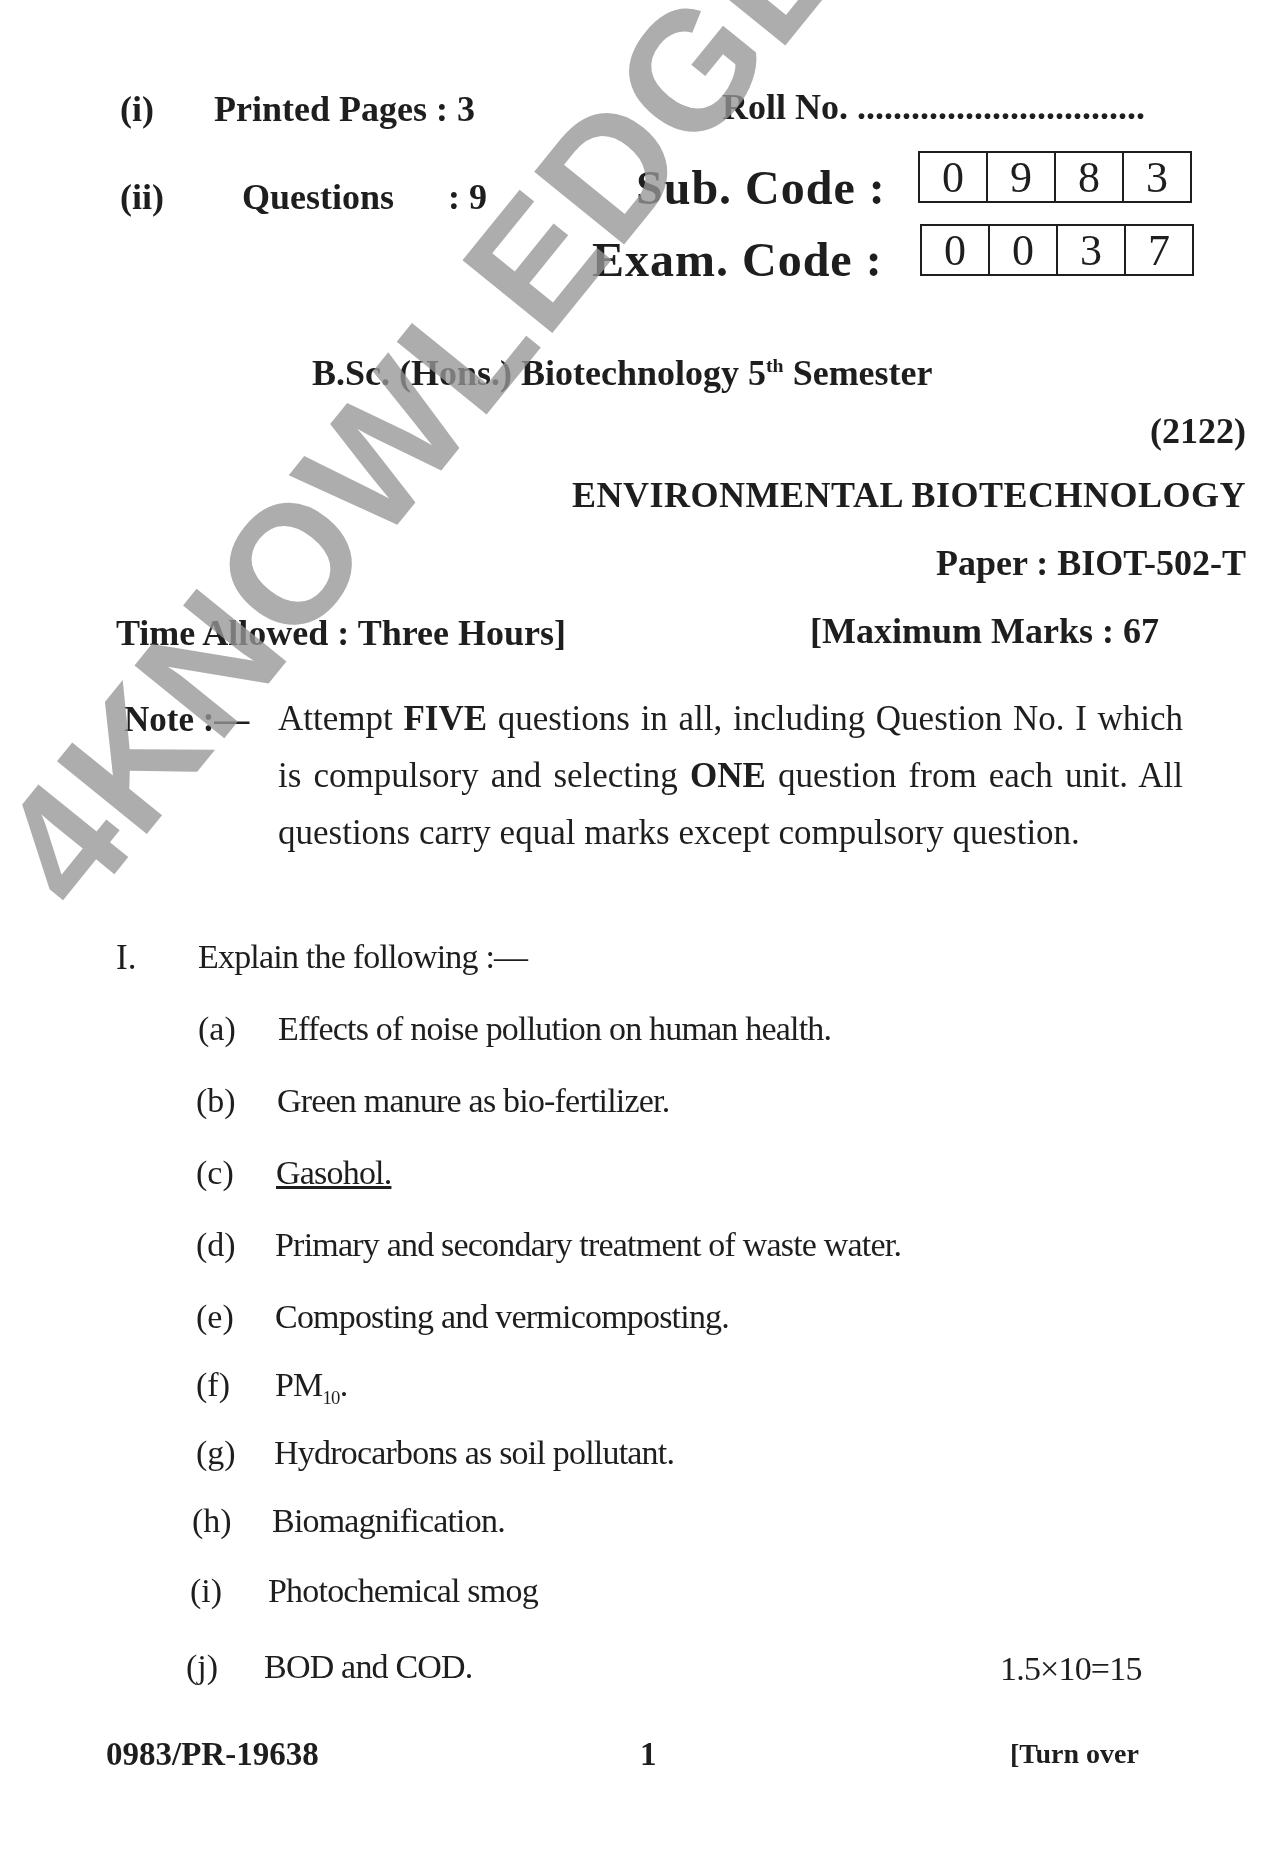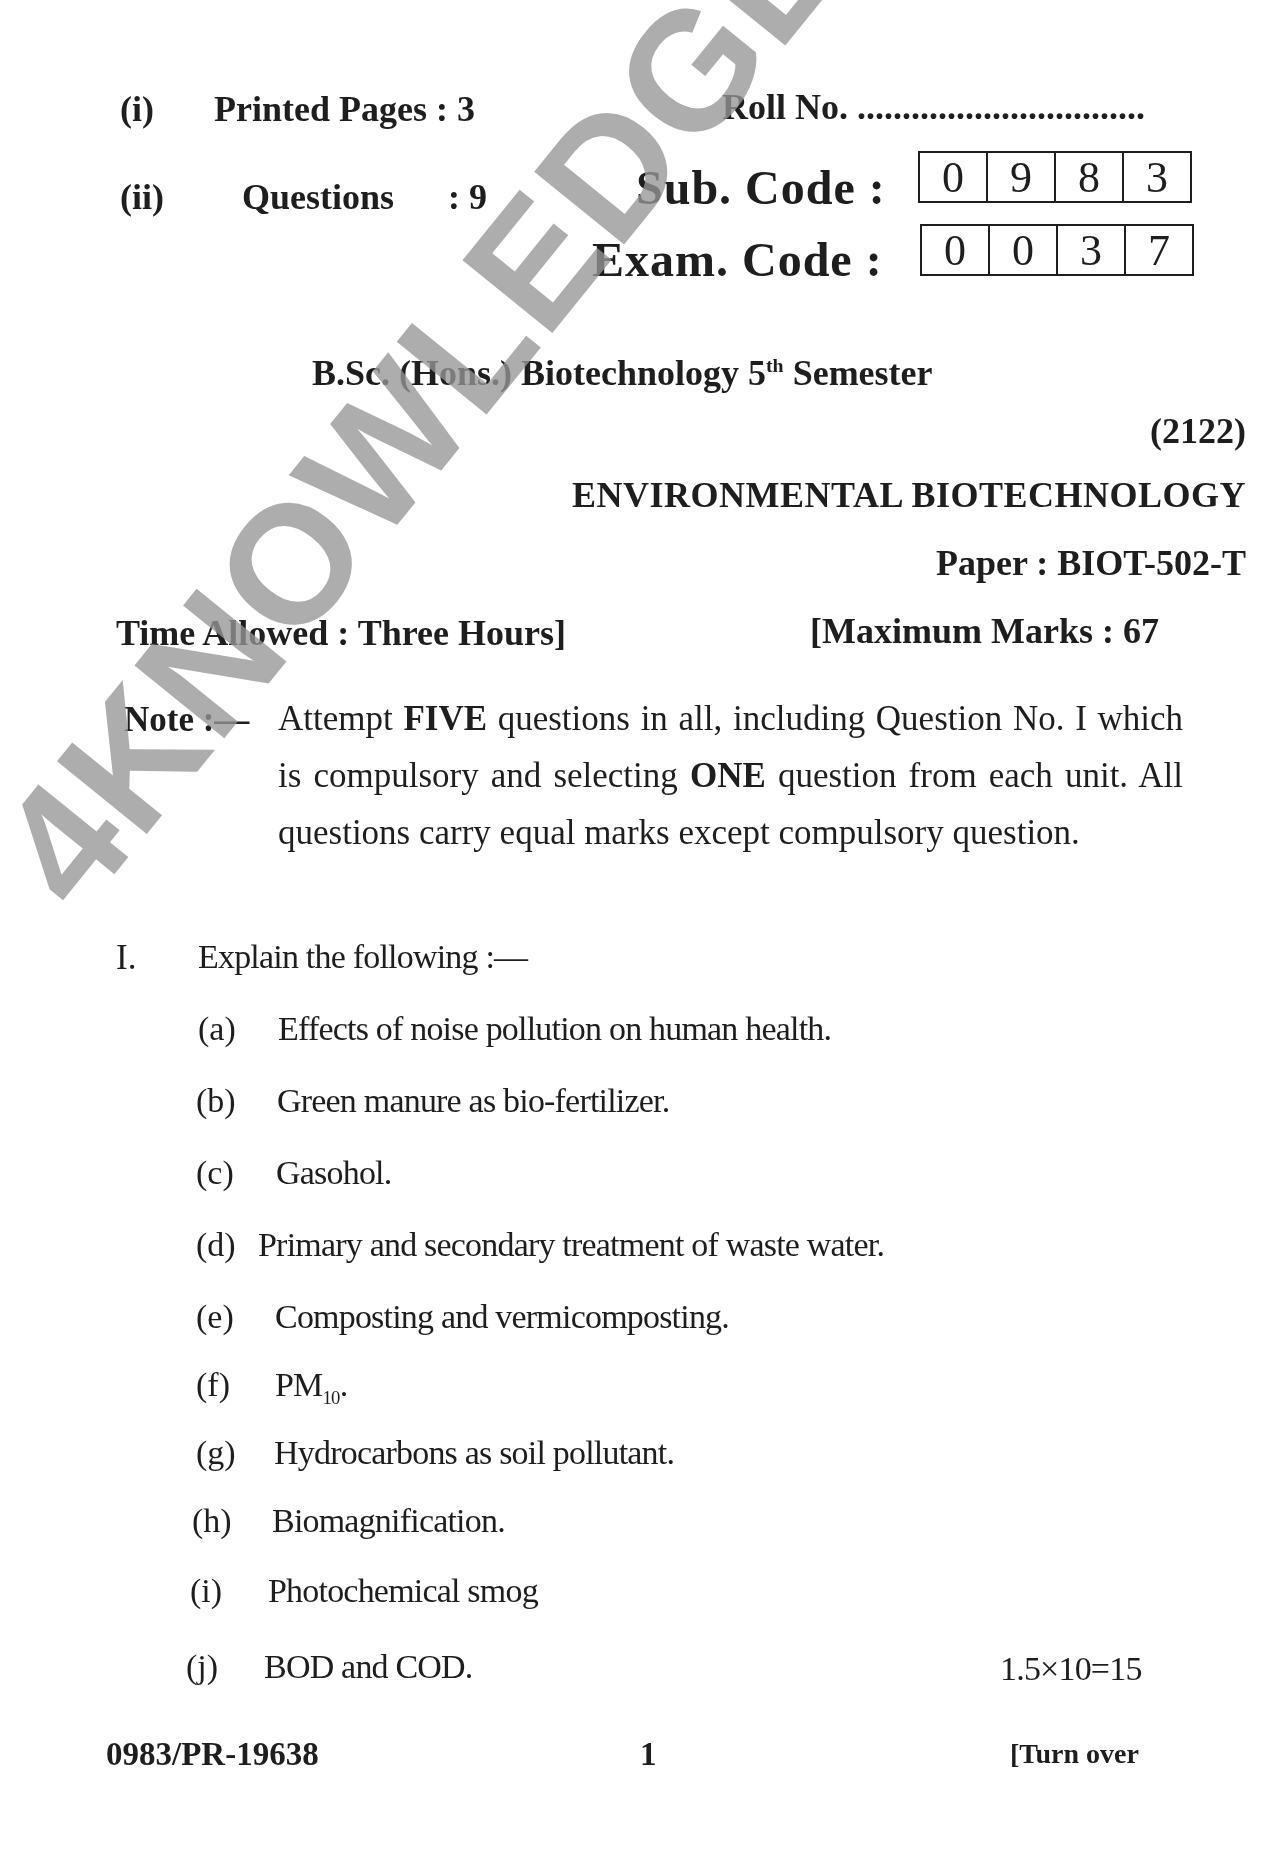--- a/index.html
+++ b/index.html
@@ -69,24 +69,24 @@
 <div class="abs body" style="left:116px;top:938px;">I.</div>
 <div class="abs item-text" style="left:198px;top:938px;">Explain the following :—</div>
 
 <div class="abs item-label" style="left:198px;top:1010px;">(a)</div>
 <div class="abs item-text" style="left:278px;top:1010px;">Effects of noise pollution on human health.</div>
 
 <div class="abs item-label" style="left:196px;top:1082px;">(b)</div>
 <div class="abs item-text" style="left:277px;top:1082px;">Green manure as bio-fertilizer.</div>
 
 <div class="abs item-label" style="left:196px;top:1154px;">(c)</div>
-<div class="abs item-text" style="left:276px;top:1154px;">Gasohol.</div>
+<div class="abs item-text" style="left:276px;top:1154px;text-decoration:underline;">Gasohol.</div>
 
 <div class="abs item-label" style="left:196px;top:1226px;">(d)</div>
-<div class="abs item-text" style="left:258px;top:1226px;text-align:right;">Primary and secondary treatment of waste water.</div>
+<div class="abs item-text" style="left:275px;top:1226px;text-align:right;">Primary and secondary treatment of waste water.</div>
 
 <div class="abs item-label" style="left:196px;top:1298px;">(e)</div>
 <div class="abs item-text" style="left:275px;top:1298px;text-align:right;">Composting and vermicomposting.</div>
 
 <div class="abs item-label" style="left:196px;top:1366px;">(f)</div>
 <div class="abs item-text" style="left:275px;top:1366px;"><span>PM</span><sub>10</sub><span>.</span></div>
 
 <div class="abs item-label" style="left:196px;top:1434px;">(g)</div>
 <div class="abs item-text" style="left:274px;top:1434px;">Hydrocarbons as soil pollutant.</div>
 

